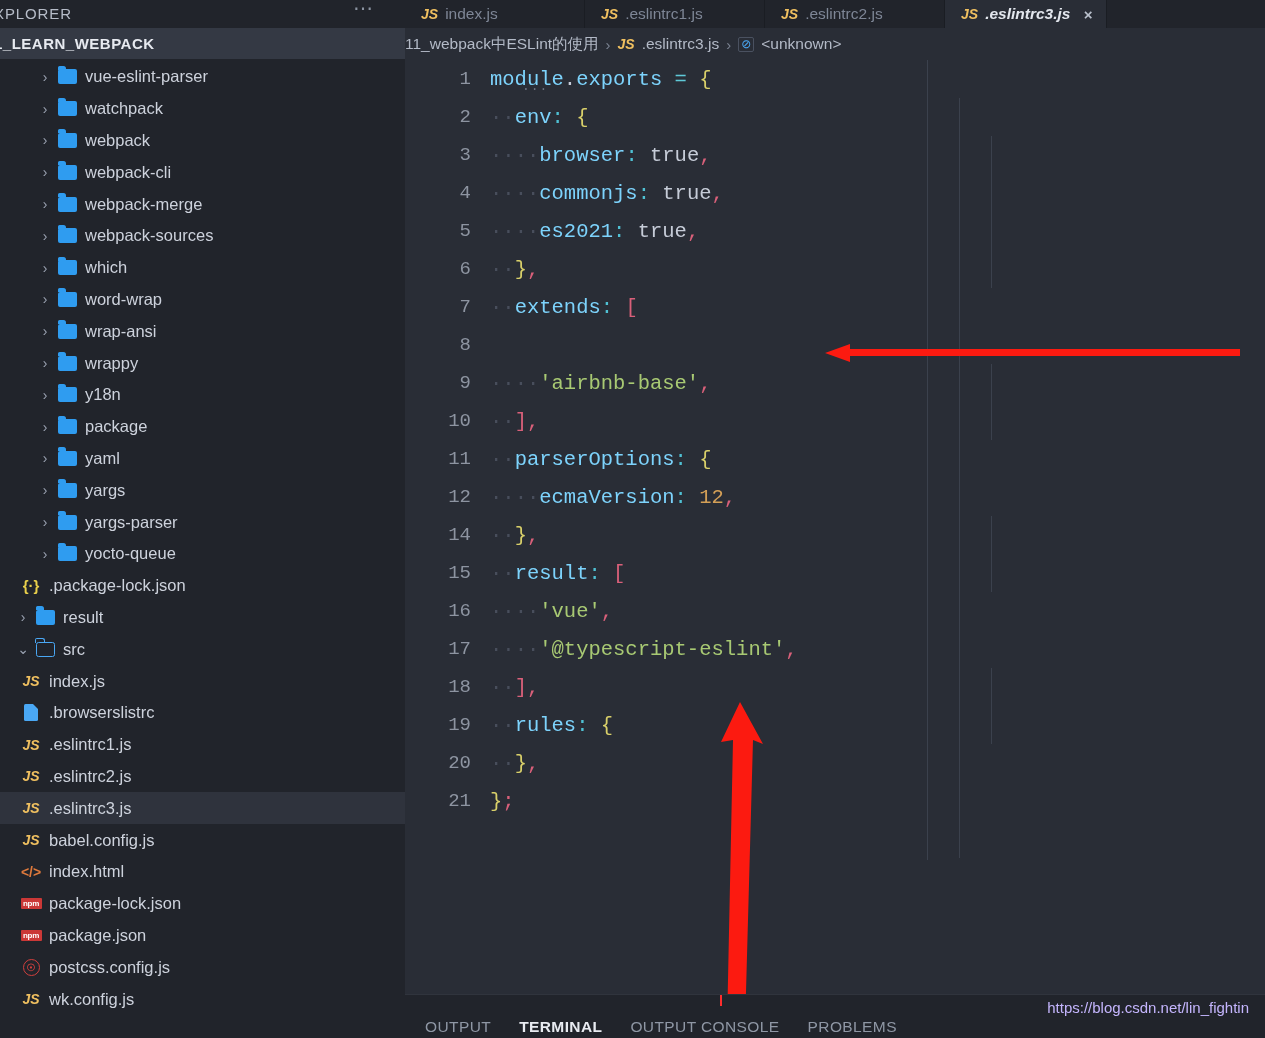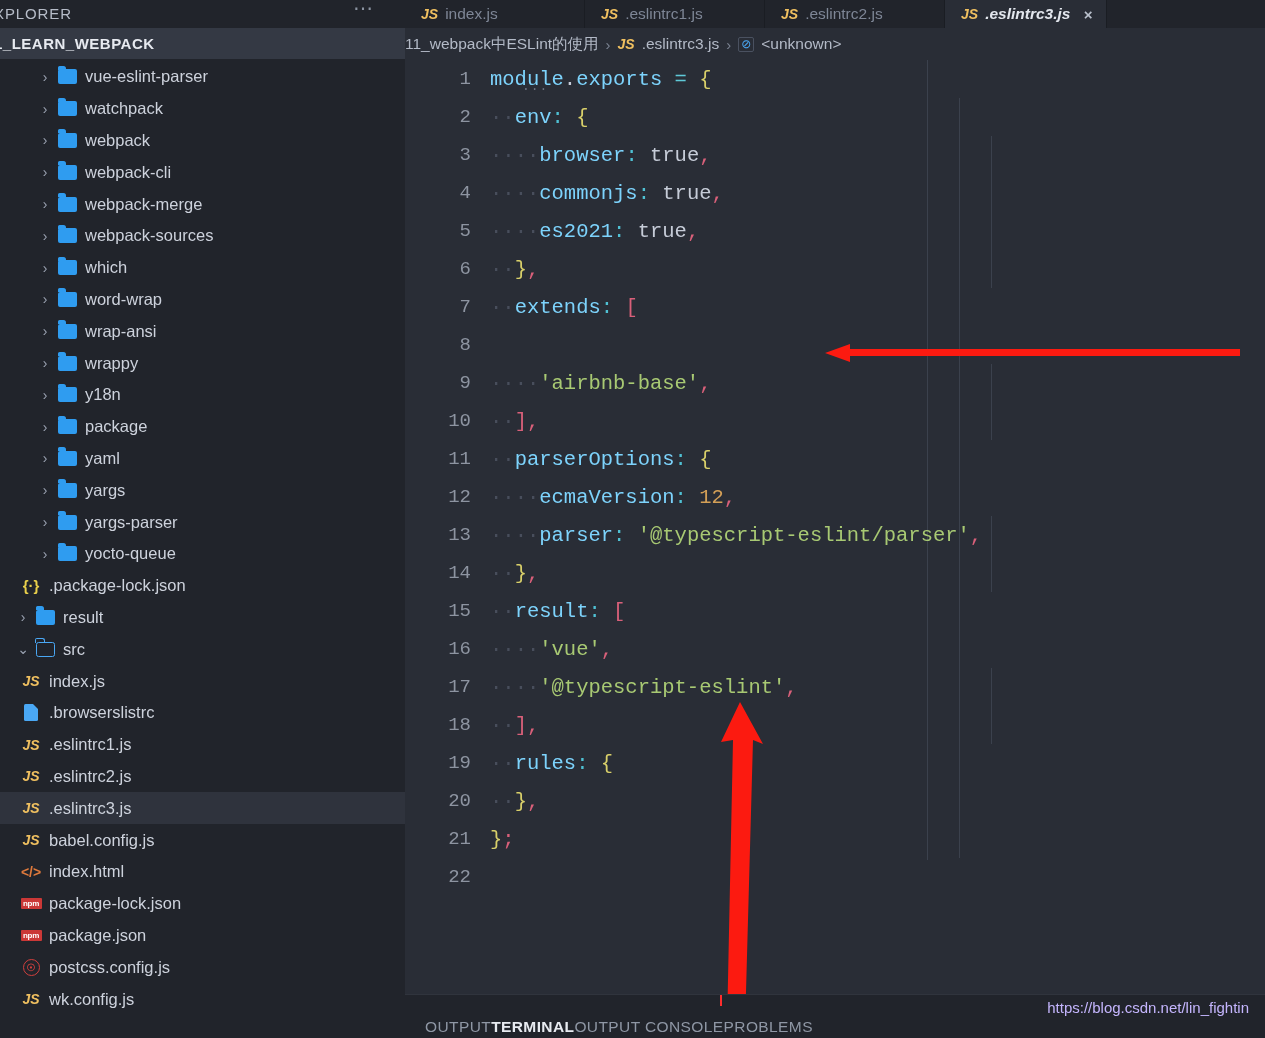--- a/index.html
+++ b/index.html
@@ -157,21 +157,21 @@
   .guide {
     position: absolute; width: 1px; background: #3b414d; top: 0; bottom: 0;
   }
 
   
   #panel {
     position: absolute; left: 0; bottom: 0; width: 860px; height: 44px;
     background: #21242b; border-top: 1px solid #30343d;
   }
   #panel-tabs {
-    display: flex; align-items: flex-end; 
+    display: flex; align-items: flex-end; gap: 28px;
     padding-left: 20px; height: 44px; padding-bottom: 3px;
   }
   .ptab { color:#8f97a5; font-size: 15.5px; letter-spacing:.4px; }
   .ptab.active { color:#e8ebf1; font-weight: bold; }
   #term-caret {
     position: absolute; left: 315px; top: 0px; width: 2px; height: 11px; background:#ff2d2d;
   }
   #watermark {
     position: absolute; right: 16px; top: 4px;
     color: #c4b5fd; font-size: 15px;
@@ -446,30 +446,28 @@
         <div class="cline"><span class="lnum">3</span><span class="ctext"><span class="dot">·</span><span class="dot">·</span><span class="dot">·</span><span class="dot">·</span><span class="t-prop">browser</span><span class="t-colon">:</span><span class="t-white"> true</span><span class="t-punct">,</span></span></div>
         <div class="cline"><span class="lnum">4</span><span class="ctext"><span class="dot">·</span><span class="dot">·</span><span class="dot">·</span><span class="dot">·</span><span class="t-prop">commonjs</span><span class="t-colon">:</span><span class="t-white"> true</span><span class="t-punct">,</span></span></div>
         <div class="cline"><span class="lnum">5</span><span class="ctext"><span class="dot">·</span><span class="dot">·</span><span class="dot">·</span><span class="dot">·</span><span class="t-prop">es2021</span><span class="t-colon">:</span><span class="t-white"> true</span><span class="t-punct">,</span></span></div>
         <div class="cline"><span class="lnum">6</span><span class="ctext"><span class="dot">·</span><span class="dot">·</span><span class="t-brace">}</span><span class="t-punct">,</span></span></div>
         <div class="cline"><span class="lnum">7</span><span class="ctext"><span class="dot">·</span><span class="dot">·</span><span class="t-prop">extends</span><span class="t-colon">:</span><span class="t-white"> </span><span class="t-punct">[</span></span></div>
         <div class="cline"><span class="lnum">8</span></div>
         <div class="cline"><span class="lnum">9</span><span class="ctext"><span class="dot">·</span><span class="dot">·</span><span class="dot">·</span><span class="dot">·</span><span class="t-str">'airbnb-base'</span><span class="t-punct">,</span></span></div>
         <div class="cline"><span class="lnum">10</span><span class="ctext"><span class="dot">·</span><span class="dot">·</span><span class="t-punct">]</span><span class="t-punct">,</span></span></div>
         <div class="cline"><span class="lnum">11</span><span class="ctext"><span class="dot">·</span><span class="dot">·</span><span class="t-prop">parserOptions</span><span class="t-colon">:</span><span class="t-white"> </span><span class="t-brace">{</span></span></div>
         <div class="cline"><span class="lnum">12</span><span class="ctext"><span class="dot">·</span><span class="dot">·</span><span class="dot">·</span><span class="dot">·</span><span class="t-prop">ecmaVersion</span><span class="t-colon">:</span><span class="t-white"> </span><span class="t-num">12</span><span class="t-punct">,</span></span></div>
-        <div class="cline"><span class="lnum">13</span><span class="ctext"><span class="dot">·</span><span class="dot">·</span><span class="dot">·</span><span class="dot">·</span><span class="t-prop">parser</span><span class="t-colon">:</span><span class="t-white"> </span><span class="t-str">'@typescript-eslint/parser'</span><span class="t-punct">,</span></span></div>
         <div class="cline"><span class="lnum">14</span><span class="ctext"><span class="dot">·</span><span class="dot">·</span><span class="t-brace">}</span><span class="t-punct">,</span></span></div>
         <div class="cline"><span class="lnum">15</span><span class="ctext"><span class="dot">·</span><span class="dot">·</span><span class="t-prop">result</span><span class="t-colon">:</span><span class="t-white"> </span><span class="t-punct">[</span></span></div>
         <div class="cline"><span class="lnum">16</span><span class="ctext"><span class="dot">·</span><span class="dot">·</span><span class="dot">·</span><span class="dot">·</span><span class="t-str">'vue'</span><span class="t-punct">,</span></span></div>
         <div class="cline"><span class="lnum">17</span><span class="ctext"><span class="dot">·</span><span class="dot">·</span><span class="dot">·</span><span class="dot">·</span><span class="t-str">'@typescript-eslint'</span><span class="t-punct">,</span></span></div>
         <div class="cline"><span class="lnum">18</span><span class="ctext"><span class="dot">·</span><span class="dot">·</span><span class="t-punct">]</span><span class="t-punct">,</span></span></div>
         <div class="cline"><span class="lnum">19</span><span class="ctext"><span class="dot">·</span><span class="dot">·</span><span class="t-prop">rules</span><span class="t-colon">:</span><span class="t-white"> </span><span class="t-brace">{</span></span></div>
         <div class="cline"><span class="lnum">20</span><span class="ctext"><span class="dot">·</span><span class="dot">·</span><span class="t-brace">}</span><span class="t-punct">,</span></span></div>
         <div class="cline"><span class="lnum">21</span><span class="ctext"><span class="t-brace">}</span><span class="t-punct">;</span></span></div>
-        <div class="cline"><span class="lnum">22</span><span class="ctext"></span></div>
       </div>
 
     <svg id="arrow1" style="left:415px; top:327px;" width="420" height="50" viewBox="0 0 420 50">
       <path d="M415 28 L30 24 L30 17 L5 26 L30 35 L30 28 Z" fill="#fc1a10"></path>
       <rect x="28" y="22" width="392" height="7" fill="#fc1a10"></rect>
     </svg>
 
     <svg id="arrow2" style="left:300px; top:700px;" width="70" height="330" viewBox="0 0 70 330">
       <path d="M35 2 L16 42 L28 40 L22 328 L40 328 L48 40 L58 44 Z" fill="#fc1a10"></path>
     </svg>

